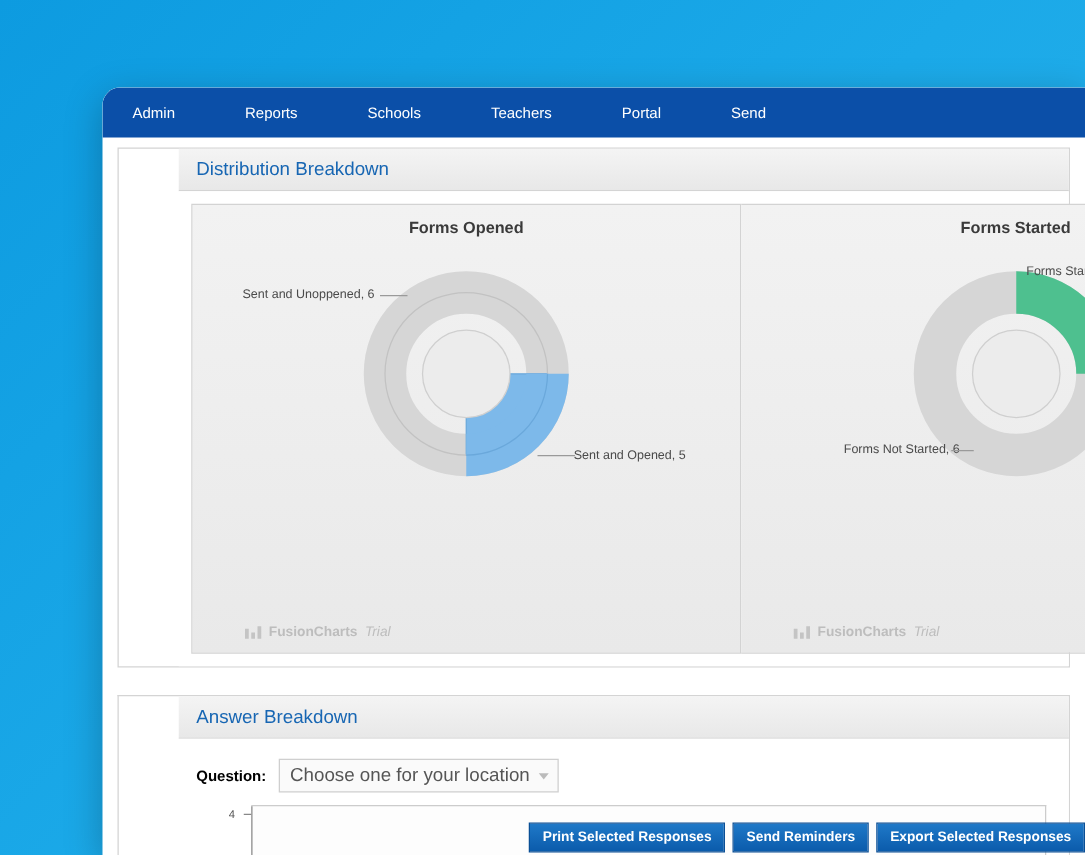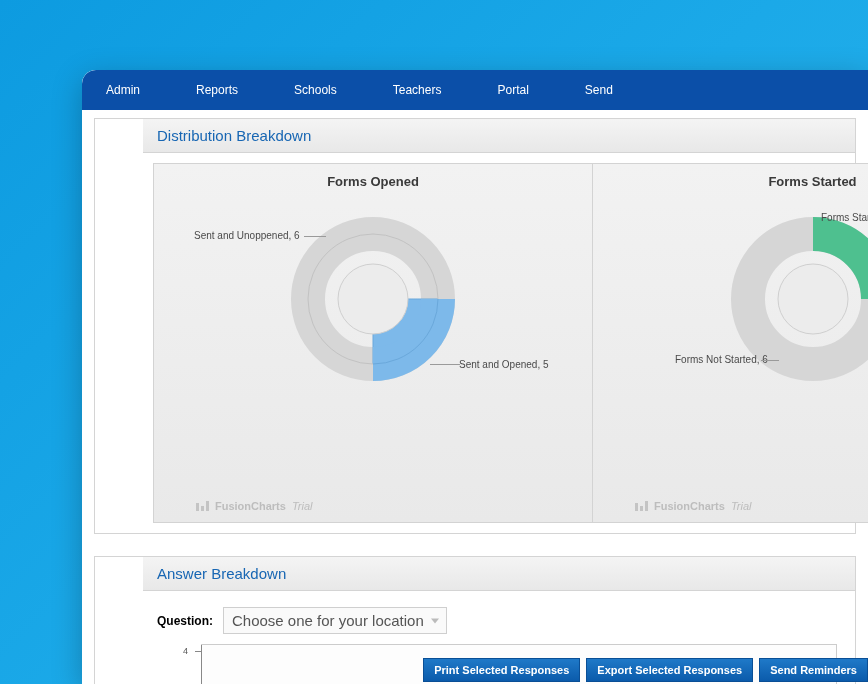--- a/index.html
+++ b/index.html
@@ -301,17 +301,17 @@
         <div class="y-tick-line" style="top:98px"></div>
 
         <div class="bar" style="left:60px;bottom:0;height:128px"></div>
         <div class="bar-label" style="left:60px;bottom:132px">3</div>
       </div>
     </div>
   </div>
 
   <div class="action-buttons">
     <button>Print Selected Responses</button>
+    <button>Send Reminders</button>
     <button>Export Selected Responses</button>
-    <button>Send Reminders</button>
   </div>
 
 </div>
 
 </body></html>

